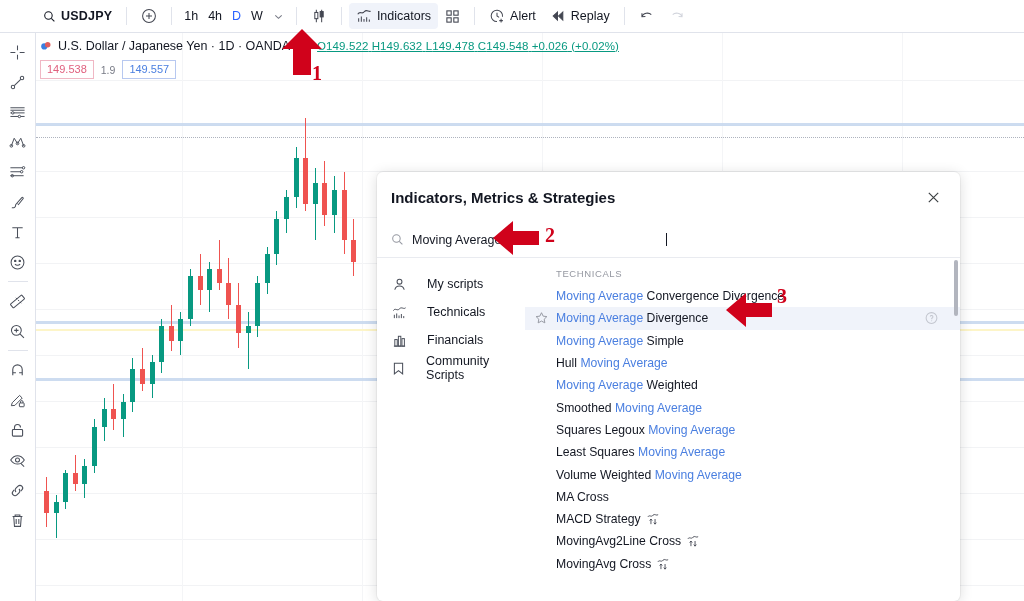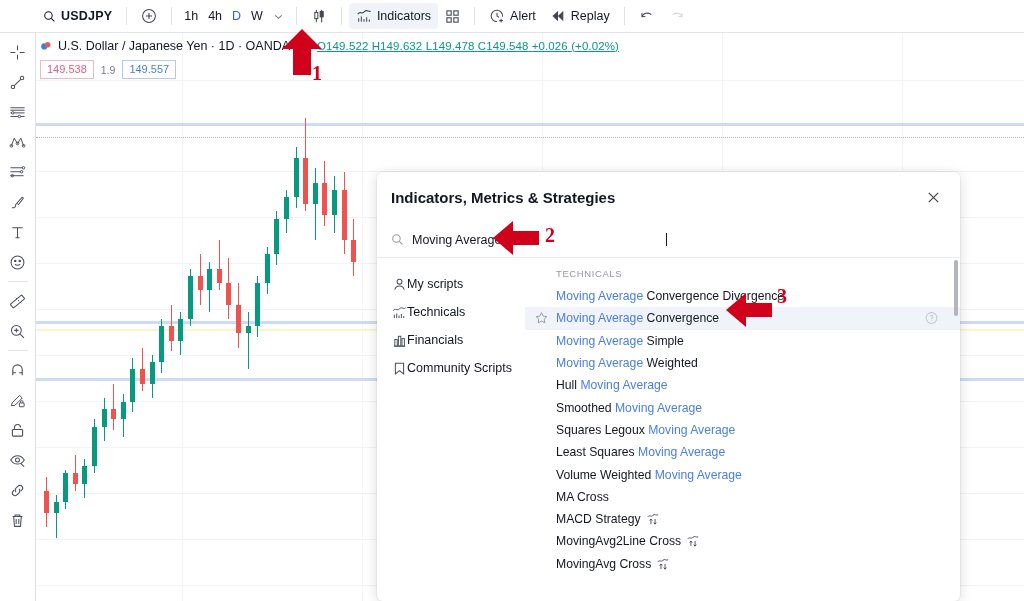--- a/index.html
+++ b/index.html
@@ -104,21 +104,21 @@
     padding: 0 14px; border-bottom: 1px solid #e9ebf0;
   }
   .srch-input {
     border: none; outline: none; font-size: 12.5px; color: #131722;
     background: transparent; width: 250px; padding: 0; font-family: inherit;
   }
   .caret { width: 1px; height: 13px; background: #131722; margin-left: -4px; }
   .dlg-body { display: flex; height: 343px; }
   .dlg-side { width: 148px; padding-top: 12px; }
   .side-item {
-    display: flex; align-items: center; gap: 0; height: 28px;
+    display: flex; align-items: center; gap: 20px; height: 28px;
     padding-left: 14px; font-size: 12.5px; color: #131722; cursor: pointer;
   }
   .side-ic { width: 16px; display: flex; align-items: center; justify-content: center; color: #4a4f5a; }
   .dlg-list { flex: 1; position: relative; overflow: hidden; }
   .list-head {
     font-size: 9.5px; color: #9598a1; letter-spacing: .6px;
     padding: 10px 0 6px 31px; text-transform: uppercase;
   }
   .row {
     position: relative; display: flex; align-items: center;
@@ -543,35 +543,35 @@
       <div class="dlg-list">
         <div class="list-head">TECHNICALS</div>
         <div id="rows">
             <div class="row">
               <span><span class="m">Moving Average</span><span> Convergence Divergence</span></span>
             </div>
             <div class="row hl">
               <span class="star"><svg width="13" height="13" viewBox="0 0 14 14" fill="none" stroke="#9598a1" stroke-width="1.05">
                   <path d="M7 1.3 L8.8 5 L12.8 5.5 L9.9 8.3 L10.6 12.2 L7 10.3 L3.4 12.2 L4.1 8.3 L1.2 5.5 L5.2 5 Z"></path>
                 </svg></span>
-              <span><span class="m">Moving Average</span><span> Convergence</span></span>
+              <span><span class="m">Moving Average</span><span> Divergence</span></span>
               <span class="info"><svg width="13" height="13" viewBox="0 0 14 14" fill="none" stroke="#c3c6cf" stroke-width="1.1">
                   <circle cx="7" cy="7" r="5.8"></circle>
                   <path d="M5.6 5.4a1.5 1.5 0 1 1 1.7 1.9v1"></path>
                   <circle cx="7.2" cy="10" r=".55" fill="#c3c6cf" stroke="none"></circle>
                 </svg></span>
             </div>
             <div class="row">
               <span><span class="m">Moving Average</span><span> Simple</span></span>
             </div>
             <div class="row">
+              <span><span>Hull </span><span class="m">Moving Average</span></span>
+            </div>
+            <div class="row">
               <span><span class="m">Moving Average</span><span> Weighted</span></span>
-            </div>
-            <div class="row">
-              <span><span>Hull </span><span class="m">Moving Average</span></span>
             </div>
             <div class="row">
               <span><span>Smoothed </span><span class="m">Moving Average</span></span>
             </div>
             <div class="row">
               <span><span>Squares Legoux </span><span class="m">Moving Average</span></span>
             </div>
             <div class="row">
               <span><span>Least Squares </span><span class="m">Moving Average</span></span>
             </div>

